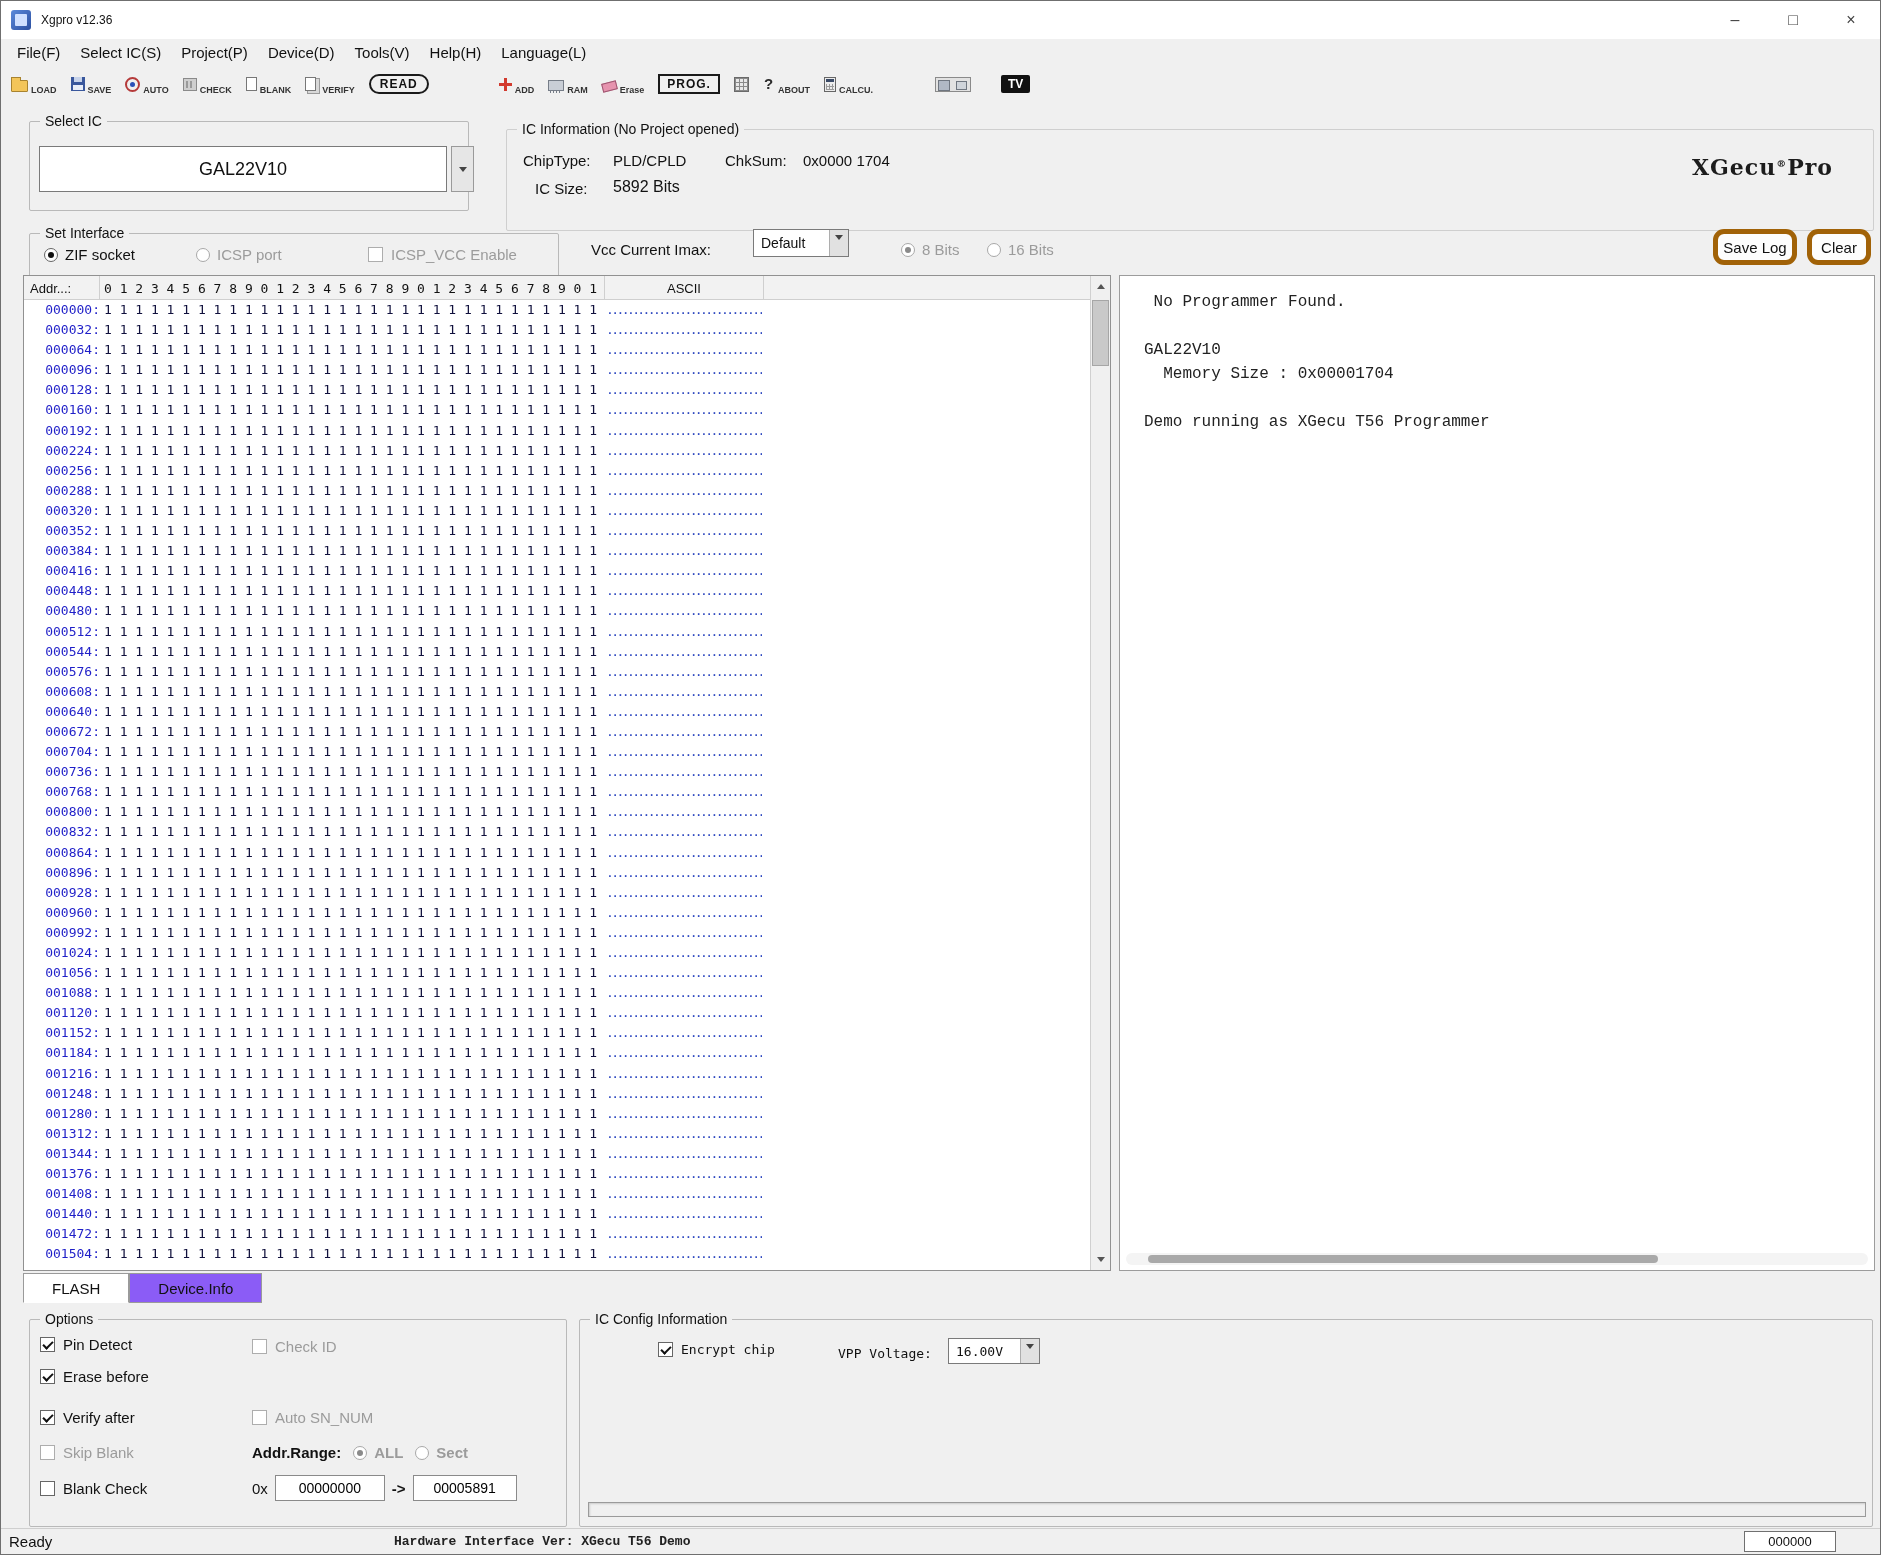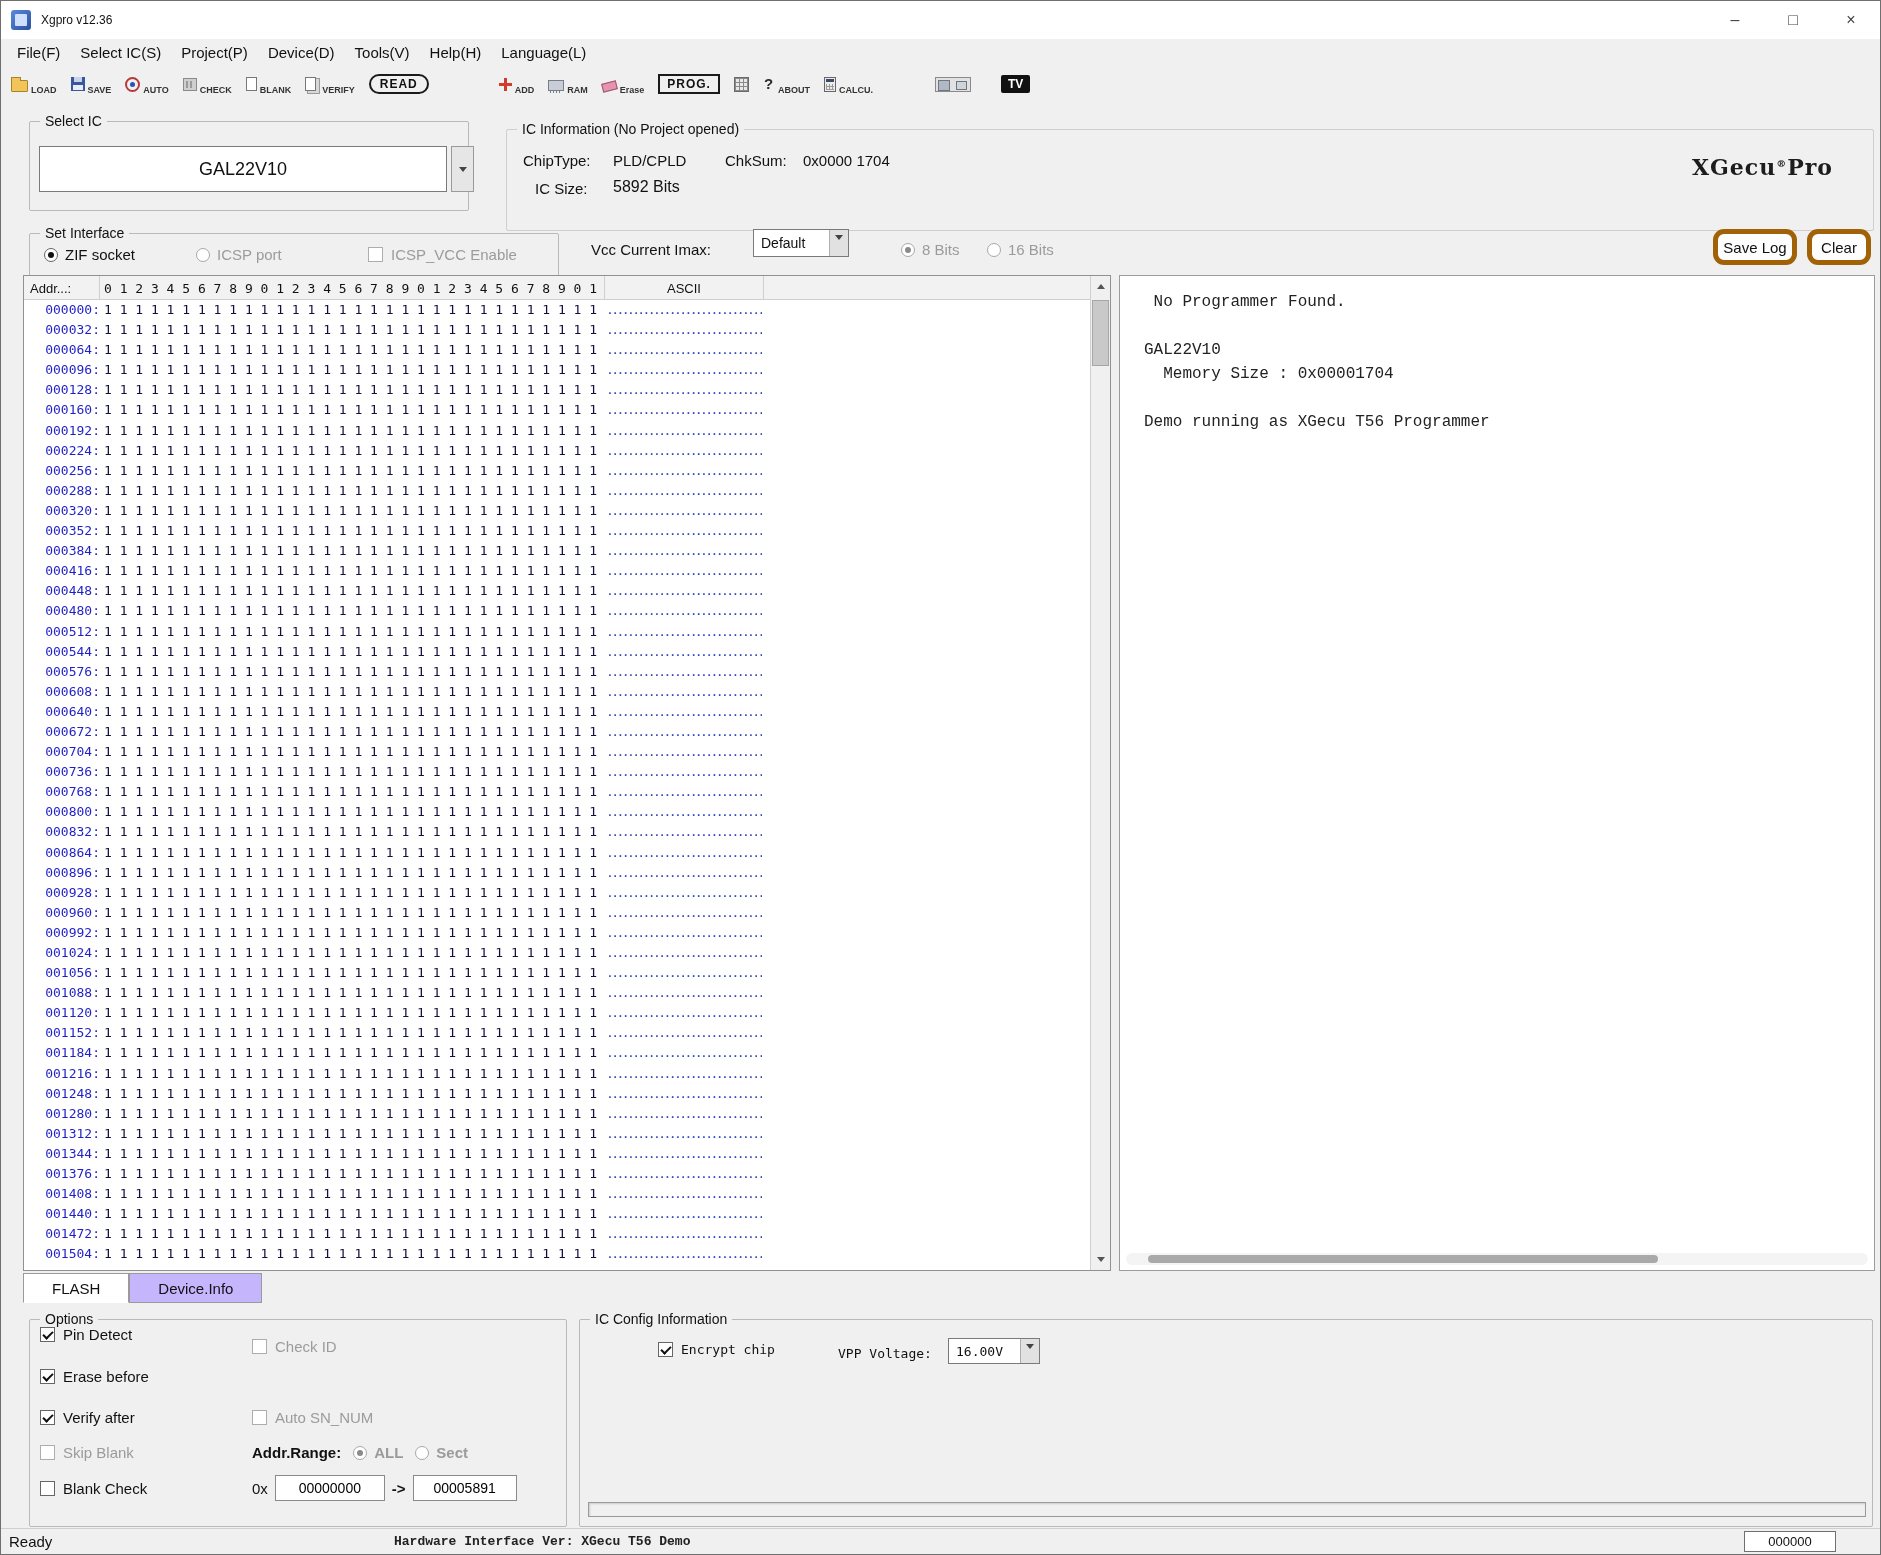--- a/index.html
+++ b/index.html
@@ -112,28 +112,28 @@
   .vs-thumb { position:absolute; left:1px; right:1px; top:24px; height:66px; background:#c9c9c9; border:1px solid #a6a6a6; }
 
   
   .logpanel { position:absolute; left:1118px; top:274px; width:756px; height:996px; background:#fff; border:1px solid #9c9c9c; }
   .log-text { padding:14px 24px; font-family:"Liberation Mono", monospace; font-size:16px; line-height:24px; color:#222; white-space:pre; }
   .hscroll { position:absolute; left:6px; right:6px; bottom:5px; height:12px; background:#f4f4f4; border-radius:6px; }
   .hs-thumb { position:absolute; left:22px; width:510px; top:2px; height:8px; border-radius:4px; background:#a9a9a9; }
 
   
   .tabs { position:absolute; left:22px; top:1272px; height:30px; display:flex; }
-  .tab { padding:0 28px; display:flex; align-items:center; font-size:15px; border:1px solid #9a9a9a; background:#c4b5fd; }
+  .tab { padding:0 28px; display:flex; align-items:center; font-size:15px; border:1px solid #9a9a9a; background:#8b5cf6; }
   .tab.active { background:#fff; border-bottom-color:#fff; }
 
   
   #options { left:28px; top:1318px; width:538px; height:208px; }
   .opt-row { position:absolute; display:flex; align-items:center; gap:8px; font-size:15px; }
   .opt-left .opt-row { left:10px; }
-  .opt-left .opt-row:nth-child(1){ top:6px; } .opt-left .opt-row:nth-child(2){ top:48px;text-align:center; }
+  .opt-left .opt-row:nth-child(1){ top:16px; } .opt-left .opt-row:nth-child(2){ top:48px;text-align:center; }
   .opt-left .opt-row:nth-child(3){ top:89px; } .opt-left .opt-row:nth-child(4){ top:124px; }
   .opt-left .opt-row:nth-child(5){ top:160px; }
   .opt-right .opt-row { left:222px; }
   .opt-right .opt-row:nth-child(1){ top:18px; } .opt-right .opt-row:nth-child(2){ top:89px; }
   .addr-range { position:absolute; left:222px; top:124px; display:flex; align-items:center; gap:12px; font-size:15px;font-weight:bold; }
   .range-row { position:absolute; left:222px; top:155px; display:flex; align-items:center; gap:7px; font-size:15px; }
   .range-input { width:110px; height:26px; border:1px solid #8a8a8a; background:#fff; text-align:center; font-size:14px; font-family:"Liberation Sans", sans-serif; }
   .range-arrow { font-weight:bold; }
 
   

